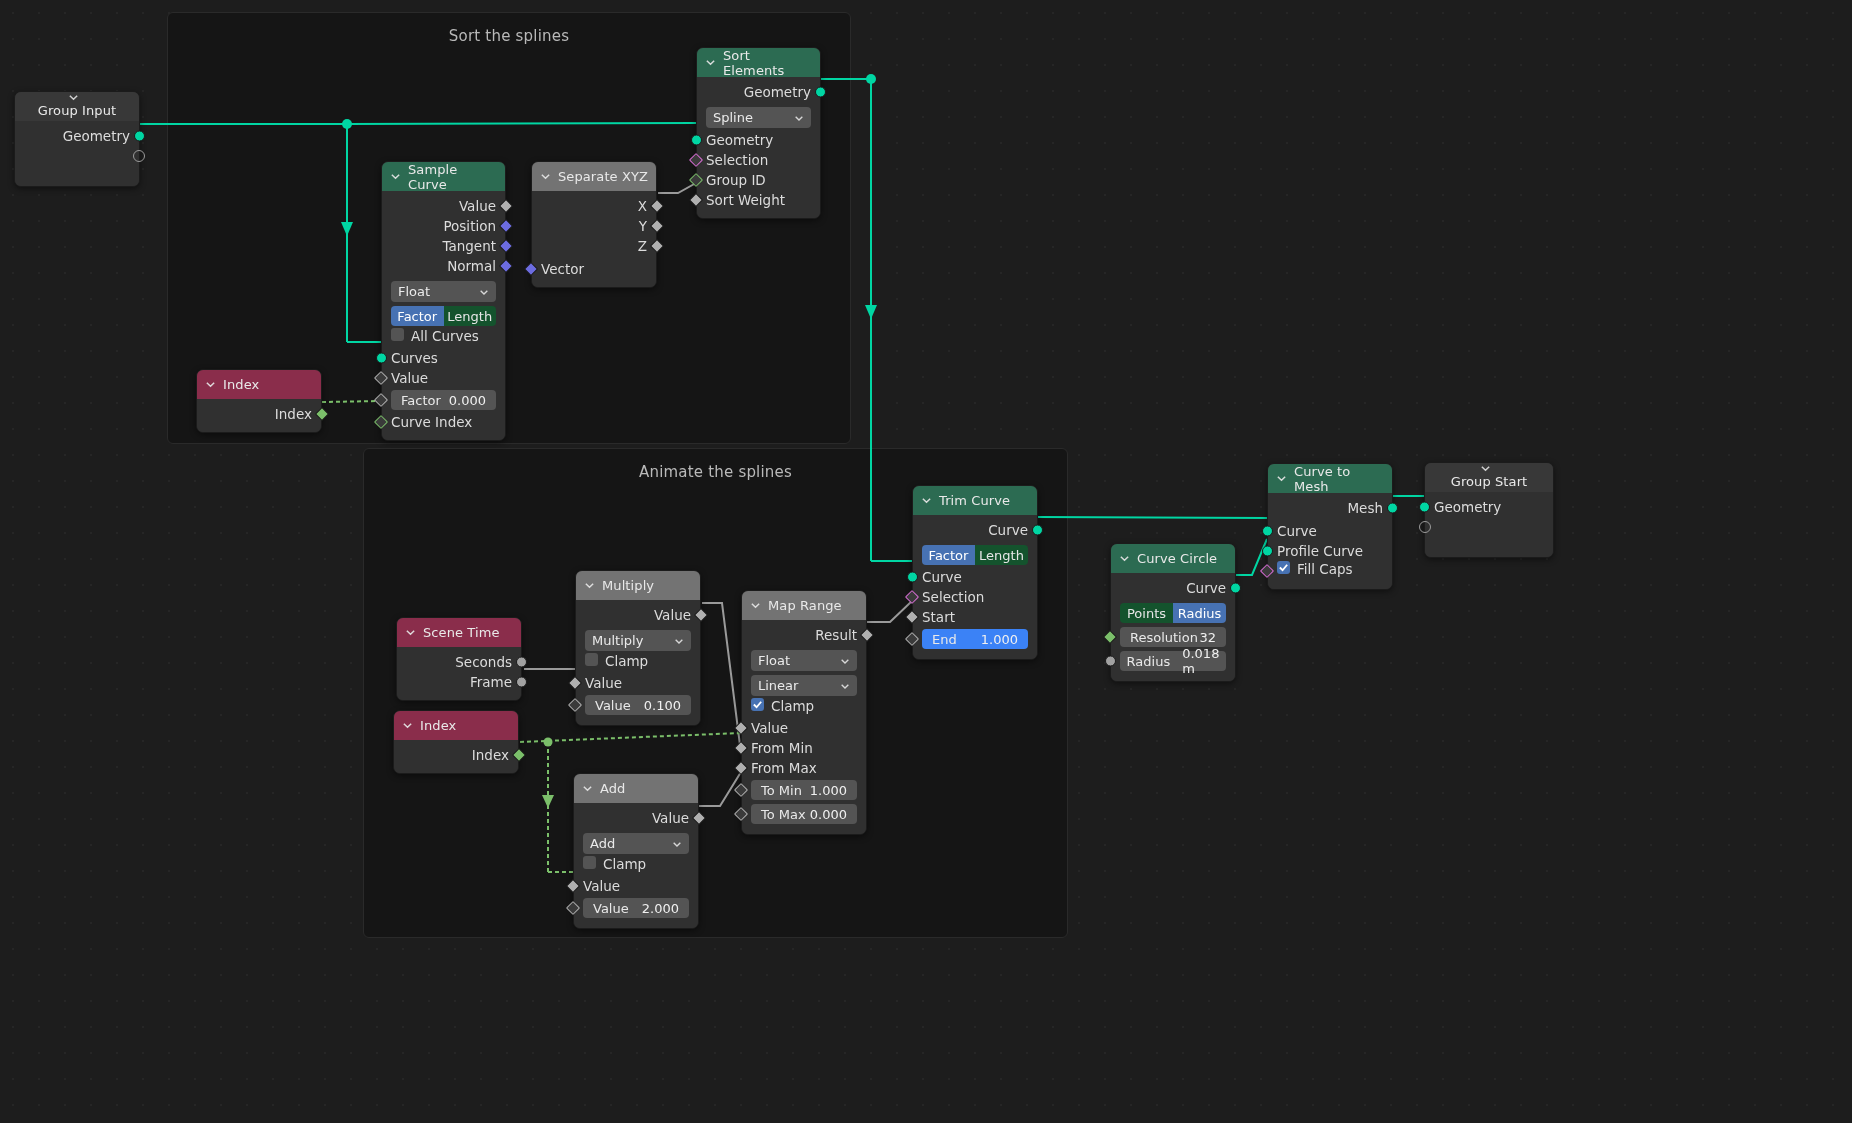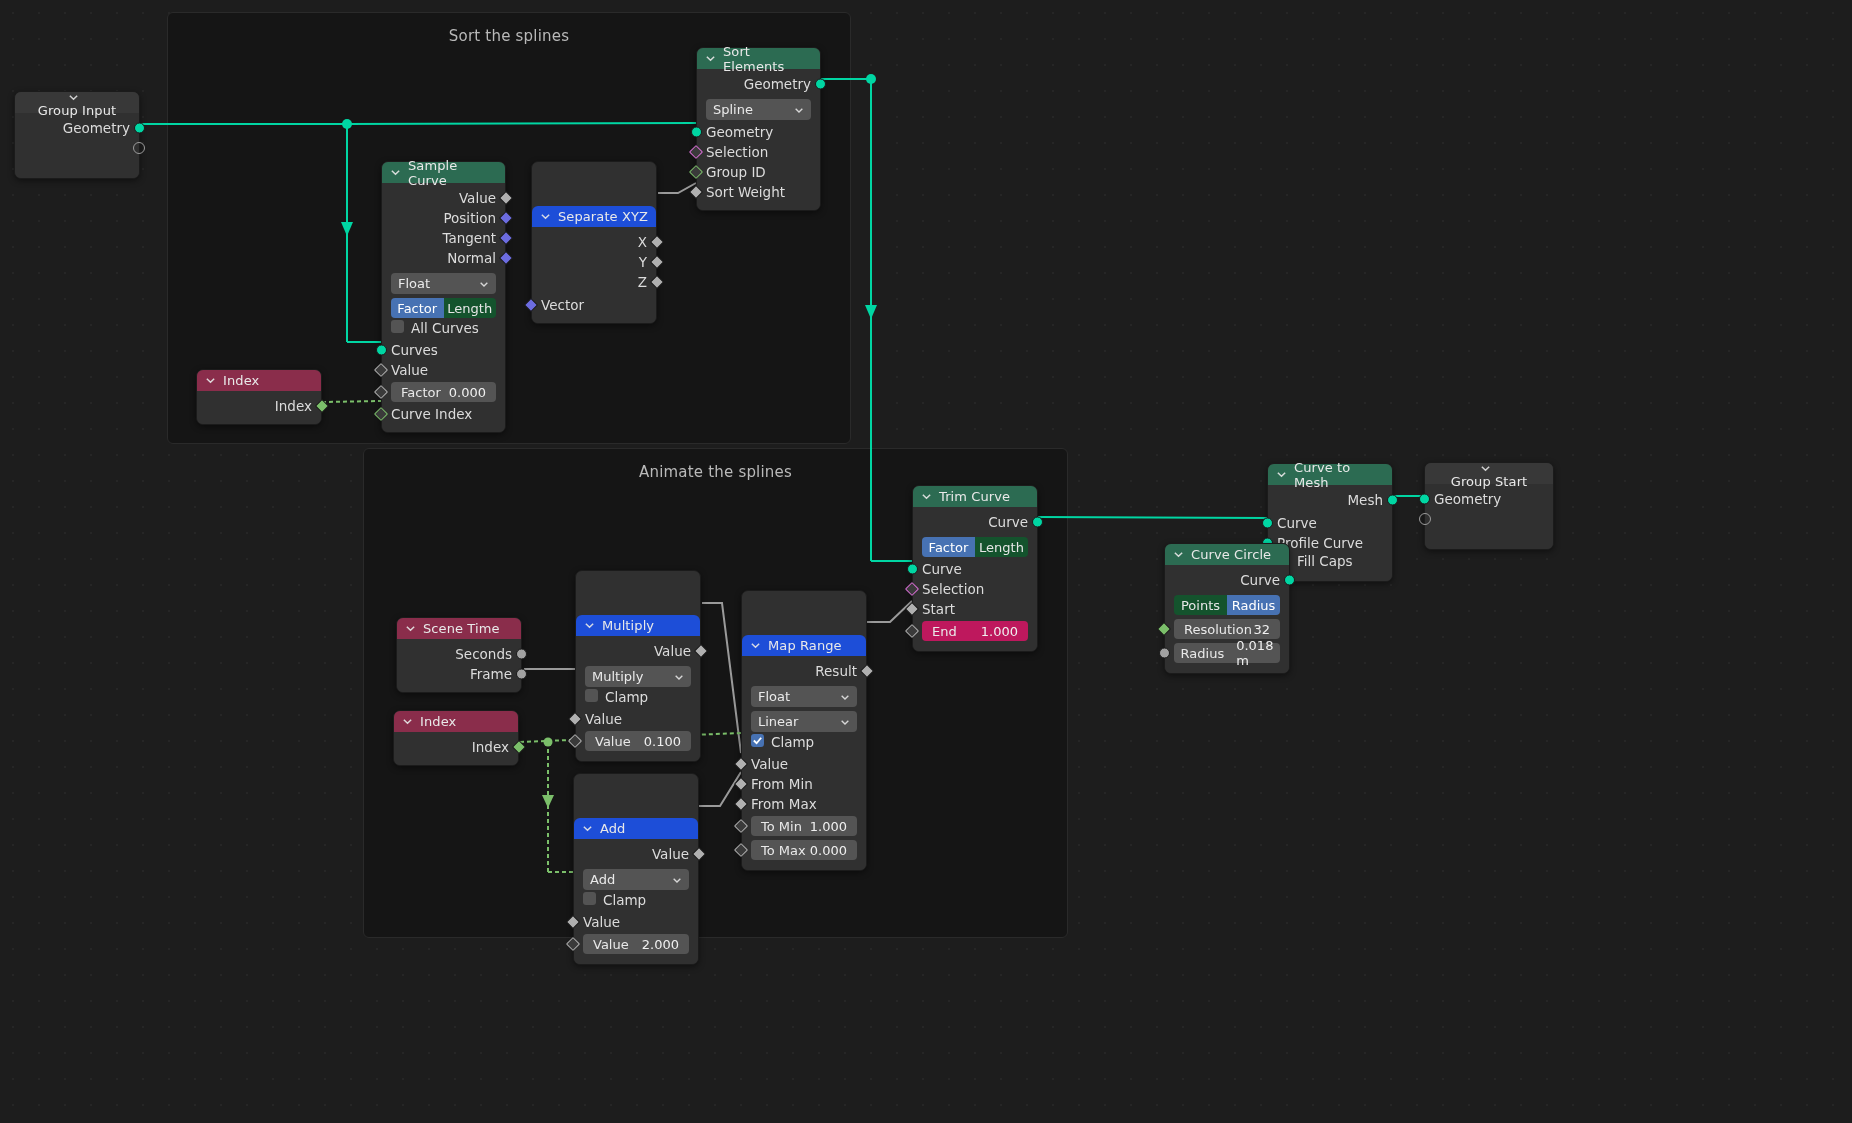--- a/index.html
+++ b/index.html
@@ -42,37 +42,37 @@
     position: absolute;
     background: #303030;
     border-radius: 7px;
     border: 1px solid #1b1b1b;
     box-shadow: 0 2px 6px rgba(0,0,0,.45);
     font-size: 13.5px;
     color: #e2e2e2;
     overflow: visible;
   }
   .node-header {
-    height: 21px;
+    height: 29px;
     border-radius: 6px 6px 0 0;
     display: flex;
     align-items: center;
     padding: 0 8px;
     font-size: 13px;
     color: #e9e9e9;
     letter-spacing: .1px;
   }
   .node-header .chev {
     width: 11px; height: 11px;
     margin-right: 7px;
     flex: none;
     opacity: .92;
   }
   .hdr-geo   { background: #2c6b52; }
-  .hdr-conv  { background: #1d4ed8; margin-top: 44px; }
+  .hdr-conv  { background: #737373; }
   .hdr-input { background: #8a2d4b; }
   .hdr-plain { background: #383838; flex-direction: column; }
 
   .node-body {
     padding: 5px 0 8px 0;
     background: #303030;
     border-radius: 0 0 6px 6px;
   }
   .node.grey .node-body { background: #303030; }
 
@@ -152,21 +152,21 @@
     height: 20px;
     background: #545454;
     border-radius: 4px;
     display: flex;
     align-items: center;
     justify-content: space-between;
     padding: 0 10px;
     font-size: 13px;
     color: #e9e9e9;
   }
-  .fieldrow.accent { background: #be185d; }
+  .fieldrow.accent { background: #3b82f6; }
   .fieldrow .fv { color: #f0f0f0; }
   .checkrow {
     height: 20px;
     display: flex;
     padding: 0 9px;
     font-size: 13.5px;
     color: #dcdcdc;
   }
   .cbox {
     width: 13px; height: 13px;
@@ -472,21 +472,21 @@
         <span class="cbox on">
           <svg viewBox="0 0 12 12">
               <path d="M2 6 L5 9 L10 3" stroke="#fff" stroke-width="2" fill="none"></path>
             </svg>
         </span>
         <span>Fill Caps</span>
       </div>
     </div>
   </div>
 
-  <div class="node" style="left:1164px; top:543px; width:126px;">
+  <div class="node" style="left:1110px; top:543px; width:126px;">
     <div class="node-header hdr-geo">
       <svg class="chev" viewBox="0 0 12 12">
           <path d="M2 4 L6 8 L10 4" stroke="#e6e6e6" stroke-width="1.6" fill="none"></path>
         </svg>
       <span>Curve Circle</span>
     </div>
     <div class="node-body">
       <div class="row out">
         <span>Curve</span>
         <span class="sock right geo"></span>

